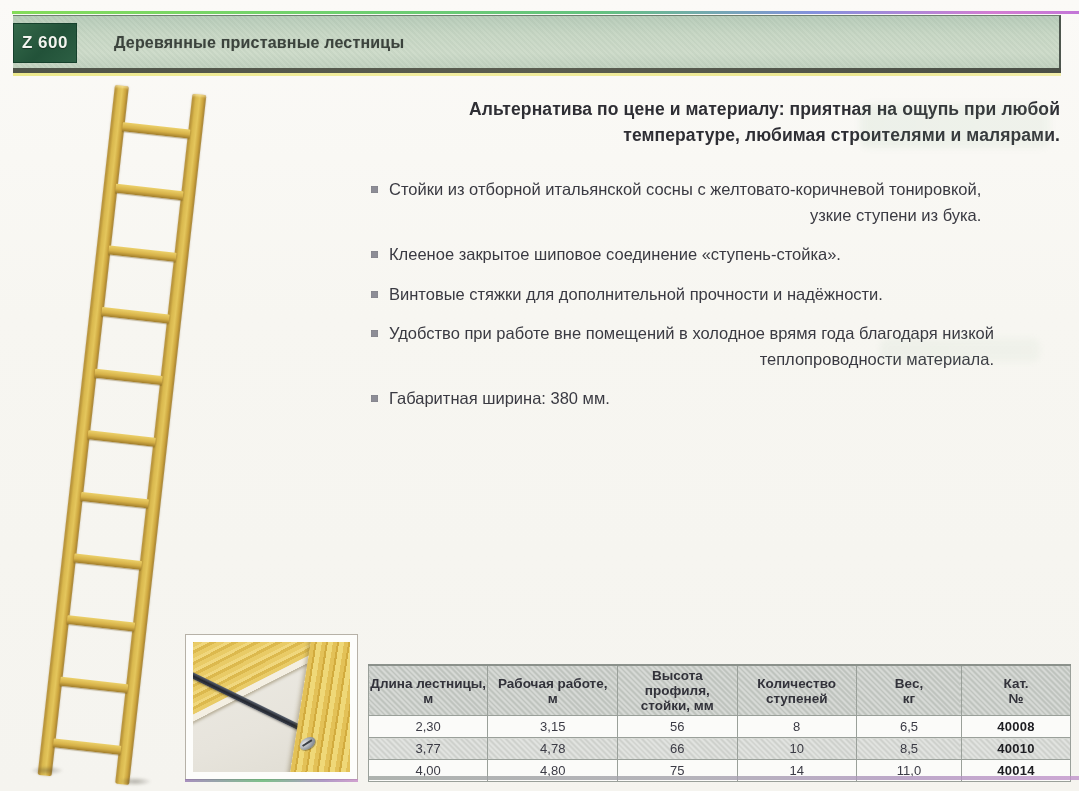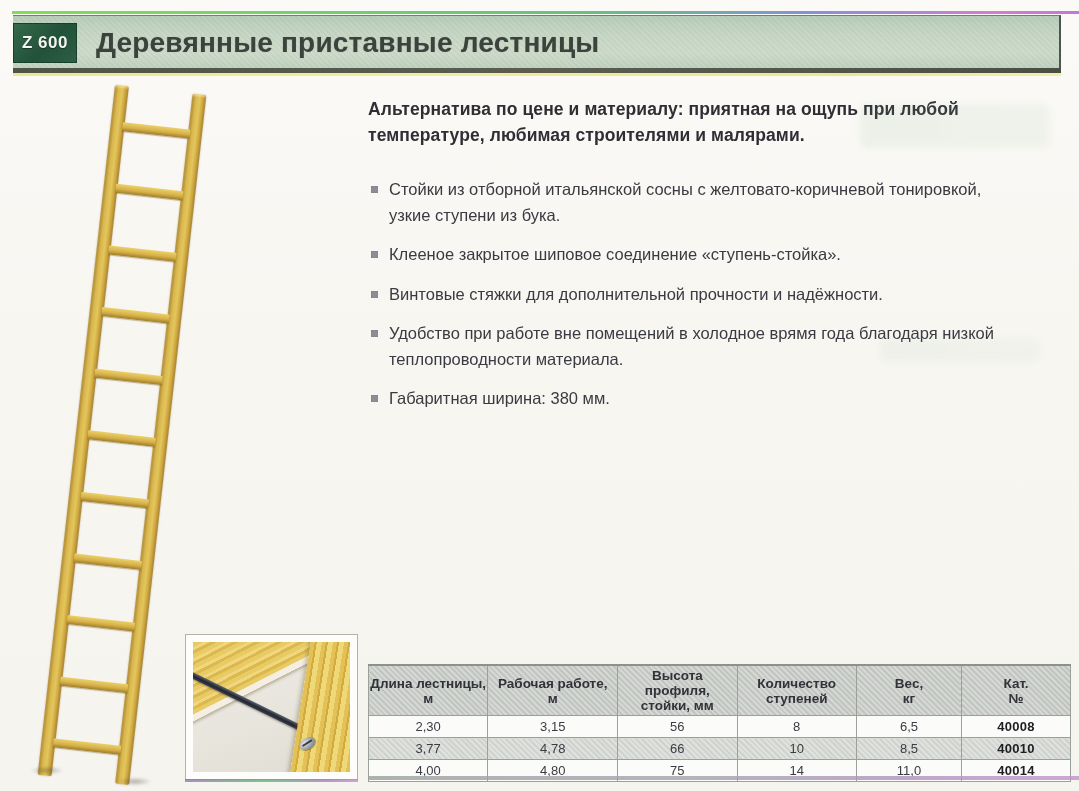--- a/index.html
+++ b/index.html
@@ -22,41 +22,41 @@
     background:repeating-linear-gradient(45deg, rgba(70,100,80,.05) 0 2px, transparent 2px 4px); }
   .band-bottom-edge { position:absolute; left:13px; top:68px; width:1048px; height:5px;
     background:linear-gradient(90deg,#4f5449,#5a5d50 50%,#4a4f46); }
   .band-yellow-fringe { position:absolute; left:13px; top:73px; width:1048px; height:3px;
     background:linear-gradient(90deg,#e6e15e,#eee87a 40%,#e5df66 80%,#efe98b); opacity:.7; }
   .code-box { position:relative; margin-left:0; width:64px; height:40px;
     background:linear-gradient(135deg,#356a4b 0%,#225239 55%,#2d5f44 100%);
     border:1px solid #16402c; display:flex; align-items:center; justify-content:center;
     color:#f2f5ef; font-weight:bold; font-size:17px; letter-spacing:.5px;
     text-shadow:0 1px 1px rgba(0,0,0,.4); }
-  .band-title { position:relative; margin-left:19px; font-size:28px; font-weight:bold;
+  .band-title { position:relative; margin-left:37px; font-size:16px; font-weight:bold;
     color:#3c433d; letter-spacing:.2px; text-shadow:0 0 1px rgba(40,60,45,.25); }
 
   
   .ladder { position:absolute; left:76px; top:88px; width:92px; height:694px;
     transform:rotate(6.4deg); }
   .stile { position:absolute; top:0; width:14px; height:100%; border-radius:2px;
     background:linear-gradient(90deg,#a9832e 0%,#d9b84e 28%,#e4c65c 55%,#caa23c 82%,#97742a 100%);
     box-shadow:inset 0 2px 2px rgba(255,240,180,.5), 0 0 2px rgba(120,90,30,.35); }
   .stile-left { left:0; } .stile-right { right:0; }
   .rung { position:absolute; left:12px; right:12px; height:9px; border-radius:1px;
     background:linear-gradient(180deg,#ecd069 0%,#d6b148 55%,#a07c2a 100%);
     box-shadow:0 1px 1px rgba(110,85,25,.4); }
   .foot-shadow { position:absolute; width:34px; height:9px; border-radius:50%;
     background:radial-gradient(ellipse at center, rgba(60,55,40,.35) 0%, rgba(60,55,40,0) 70%);
     filter:blur(1px); }
   .foot-shadow.fs-left  { left:30px;  top:766px; }
   .foot-shadow.fs-right { left:118px; top:777px; }
 
   
-  .copy { position:absolute; left:368px; top:96px; width:692px; }
+  .copy { position:absolute; left:368px; top:96px; width:692px;text-align:right; }
   .intro { font-size:17.5px; font-weight:bold; color:#2e2e34; line-height:26px;
     white-space:pre-line; letter-spacing:.1px; }
   .bullet-list { list-style:none; margin-top:29px; }
   .bullet-item { display:flex; align-items:flex-start; margin-bottom:14px; }
   .bullet-marker { flex:0 0 auto; width:7px; height:7px; margin:9px 11px 0 3px;
     background:#8d8d96; box-shadow:inset 0 0 1px #5a5a62; }
   .bullet-text { font-size:16.5px; color:#3a3a42; line-height:25.5px; white-space:pre-line; }
 
   
   .bleed { position:absolute; border-radius:8px; filter:blur(3px); opacity:.1;

